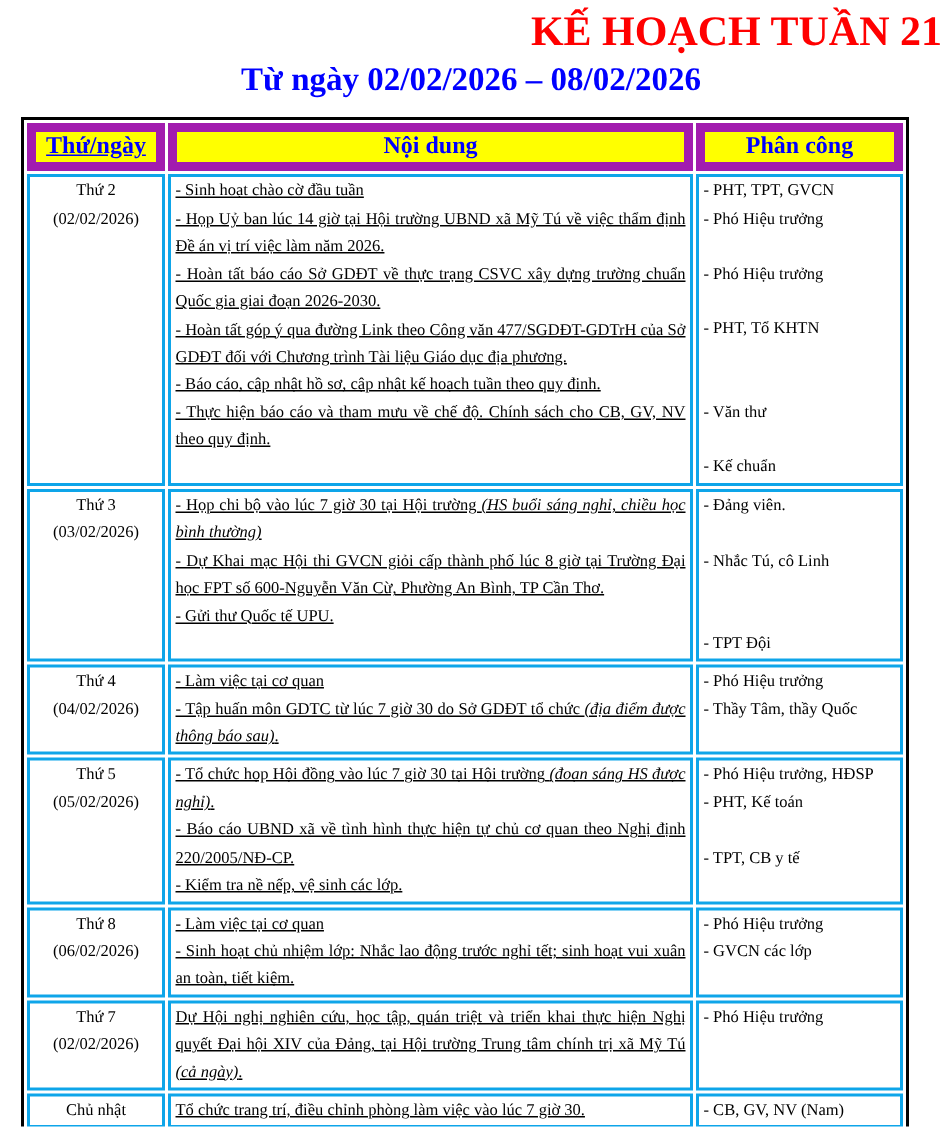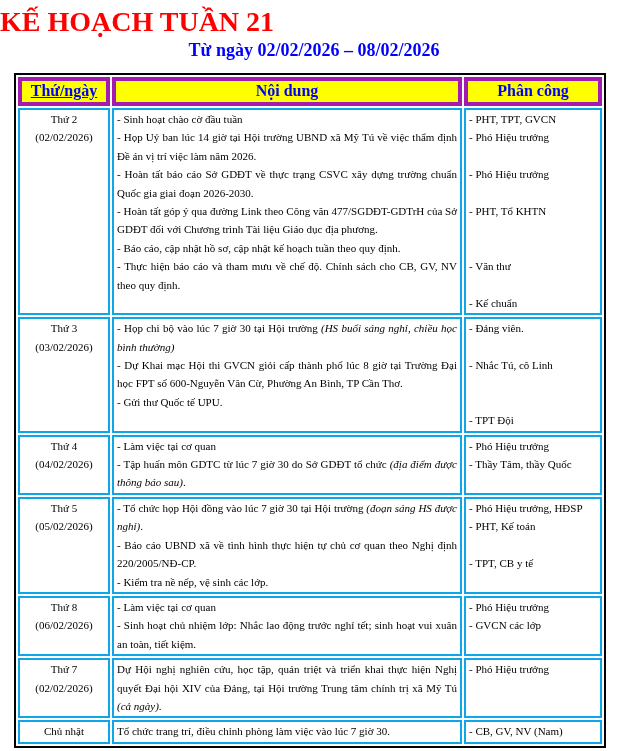--- a/index.html
+++ b/index.html
@@ -8,71 +8,72 @@
     background: #ffffff;
   }
   body {
     width: 628px;
     height: 751px;
     overflow: hidden;
     font-family: "Liberation Serif", serif;
     color: #000000;
   }
   .page-title {
-    text-align: left;
+    text-align: right;
     color: var(--title-color, #ff0000);
     font-weight: bold;
     font-size: 28px;
     line-height: 1.1;
     margin-top: 7px;
   }
   .page-subtitle {
     text-align: center;
     color: var(--subtitle-color, #0000ff);
     font-weight: bold;
-    font-size: 18px;
+    font-size: 22px;
     line-height: 1.15;
     margin-top: 2px;
   }
   table.plan {
     margin: 13px 0 0 14px;
     border-collapse: separate;
     border-spacing: 2px;
     border: 2px solid #000;
     table-layout: fixed;
     background: #ffffff;
   }
   col.c1 { width: 92px; }
   col.c2 { width: 350px; }
   col.c3 { width: 138px; }
   th {
     background: var(--header-bg, #ffff00);
     color: var(--header-text, #0000ff);
     font-weight: bold;
     font-size: 16px;
-    border: 4px solid #a21caf;
+    border: 6px solid #a21caf;
     padding: 1px 2px;
     text-align: center;
     line-height: 1.15;
   }
   th.underlined { text-decoration: underline; }
   td {
     border: 2px solid #0ea5e9;
     vertical-align: top;
     font-size: 11px;
     line-height: 18.4px;
     padding: 0px 3px 1px 3px;
     margin-left: 28px;
   }
   td.day {
     text-align: center;
   }
   td.content p {
     margin: 0;
     text-align: justify;
+    text-decoration: underline;
   }
   td.assign .aline {
     min-height: 18.4px;
     text-align: justify;
   }
   td.assign.vmid { vertical-align: middle; }
   .it { font-style: italic; }
 </style>
 </head>
 <body>

